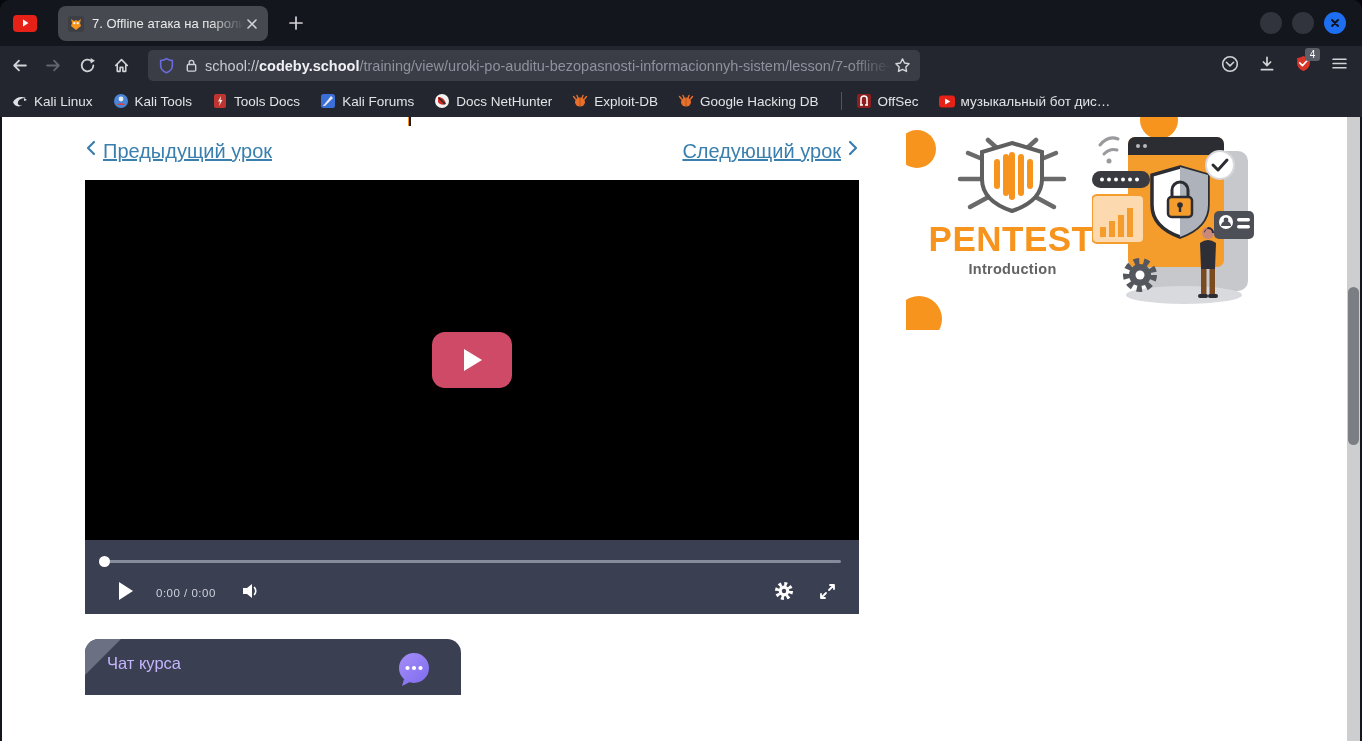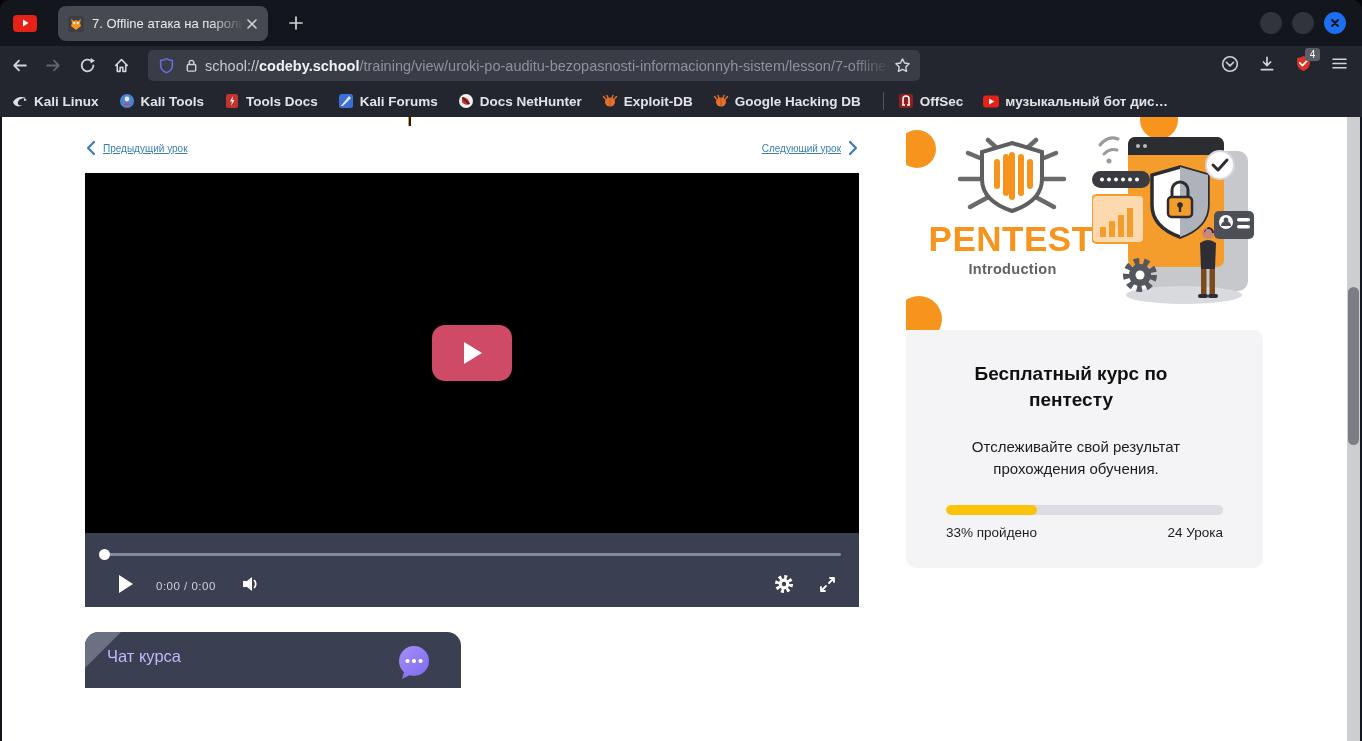--- a/index.html
+++ b/index.html
@@ -44,31 +44,31 @@
   .urlbar .star { flex:0 0 20px; display:flex; align-items:center; justify-content:center; }
   .nav-right { position:absolute; right:14px; top:0; height:39px; display:flex; align-items:center; gap:19px; }
   .ext-wrap { position:relative; }
   .ext-badge { position:absolute; top:-7px; right:-8px; min-width:15px; height:13px; background:#5b5e66;
     color:#fff; font-size:10px; line-height:13px; text-align:center; border-radius:3px; padding:0 2px; }
 
   
   .bookmarks { position:absolute; left:0; top:85px; width:100%; height:32px; background:#23262e;
     display:flex; align-items:center; padding-left:12px; }
   .bm { display:flex; align-items:center; gap:6px; margin-right:20px; text-decoration:none; }
-  .bm-label { font-size:13.5px; color:#e2e3e6; white-space:nowrap;font-weight:bold; }
+  .bm-label { font-size:13.5px; color:#e2e3e6; white-space:nowrap; }
   .bm-sep { width:1px; height:18px; background:#52555d; margin:0 14px 0 2px; }
   .bm-ico { width:16px; height:16px; display:flex; align-items:center; justify-content:center; }
 
   
   .content { position:absolute; left:2px; right:2px; top:117px; bottom:0; background:#ffffff; overflow:hidden; }
   .header-partial { position:absolute; left:406px; top:0; width:3px; height:9px; background:#1e1e24; border-left:1px solid #f7941d; }
 
   .main-col { position:absolute; left:83px; top:0; width:774px; }
   .lesson-nav { margin-top:23px; display:flex; justify-content:space-between; align-items:center; }
-  .lesson-link { display:flex; align-items:center; gap:7px; font-size:10px; color:#3a7fae;
+  .lesson-link { display:flex; gap:7px; font-size:20px; color:#3a7fae;
     text-decoration:underline; cursor:pointer; }
   .page-title { margin-top:32px; font-size:24px; font-weight:400; color:#2e2e2e; }
 
   .video-player { margin-top:17px; width:774px; }
   .video-screen { position:relative; width:774px; height:360px; background:#000; }
   .big-play { position:absolute; left:50%; top:50%; transform:translate(-50%,-50%);
     width:80px; height:56px; background:#ce4a66; border-radius:13px;
     display:flex; align-items:center; justify-content:center; }
   .video-controls { position:relative; width:774px; height:74px; background:#3b3f52; }
   .vc-track { position:absolute; left:19px; right:18px; top:20px; height:3px; background:#878c9a; background:#868b9b; border-radius:2px; }
@@ -493,30 +493,19 @@
           <circle cx="116" cy="110" r="6" fill="#c9897a"></circle>
           <path d="M116,104 a6,6 0 0 1 6,6 l-2,-0 a4,4 0 0 0 -8,0 Z" fill="#2c2430"></path>
           <path d="M108,120 Q116,114 124,120 L123,146 H109 Z" fill="#2e2e36"></path>
           <rect x="109" y="146" width="5.5" height="26" fill="#7a4a22"></rect>
           <rect x="117.5" y="146" width="5.5" height="26" fill="#7a4a22"></rect>
           <rect x="106" y="171" width="10" height="4" rx="2" fill="#2c2c33"></rect>
           <rect x="116" y="171" width="10" height="4" rx="2" fill="#2c2c33"></rect>
         </svg>
       </div>
 
-      <div class="course-card">
-        <div class="card-title">Бесплатный курс по пентесту</div>
-        <div class="card-desc">Отслеживайте свой результат прохождения обучения.</div>
-        <div class="progress-track">
-          <div class="progress-fill" style="width: 33%;"></div>
-        </div>
-        <div class="progress-labels">
-          <span>33% пройдено</span>
-          <span>24 Урока</span>
-        </div>
-      </div>
     </div>
 
     <div class="scrollbar">
       <div class="scroll-thumb"></div>
     </div>
   </div>
 </div>
 
 </body></html>

